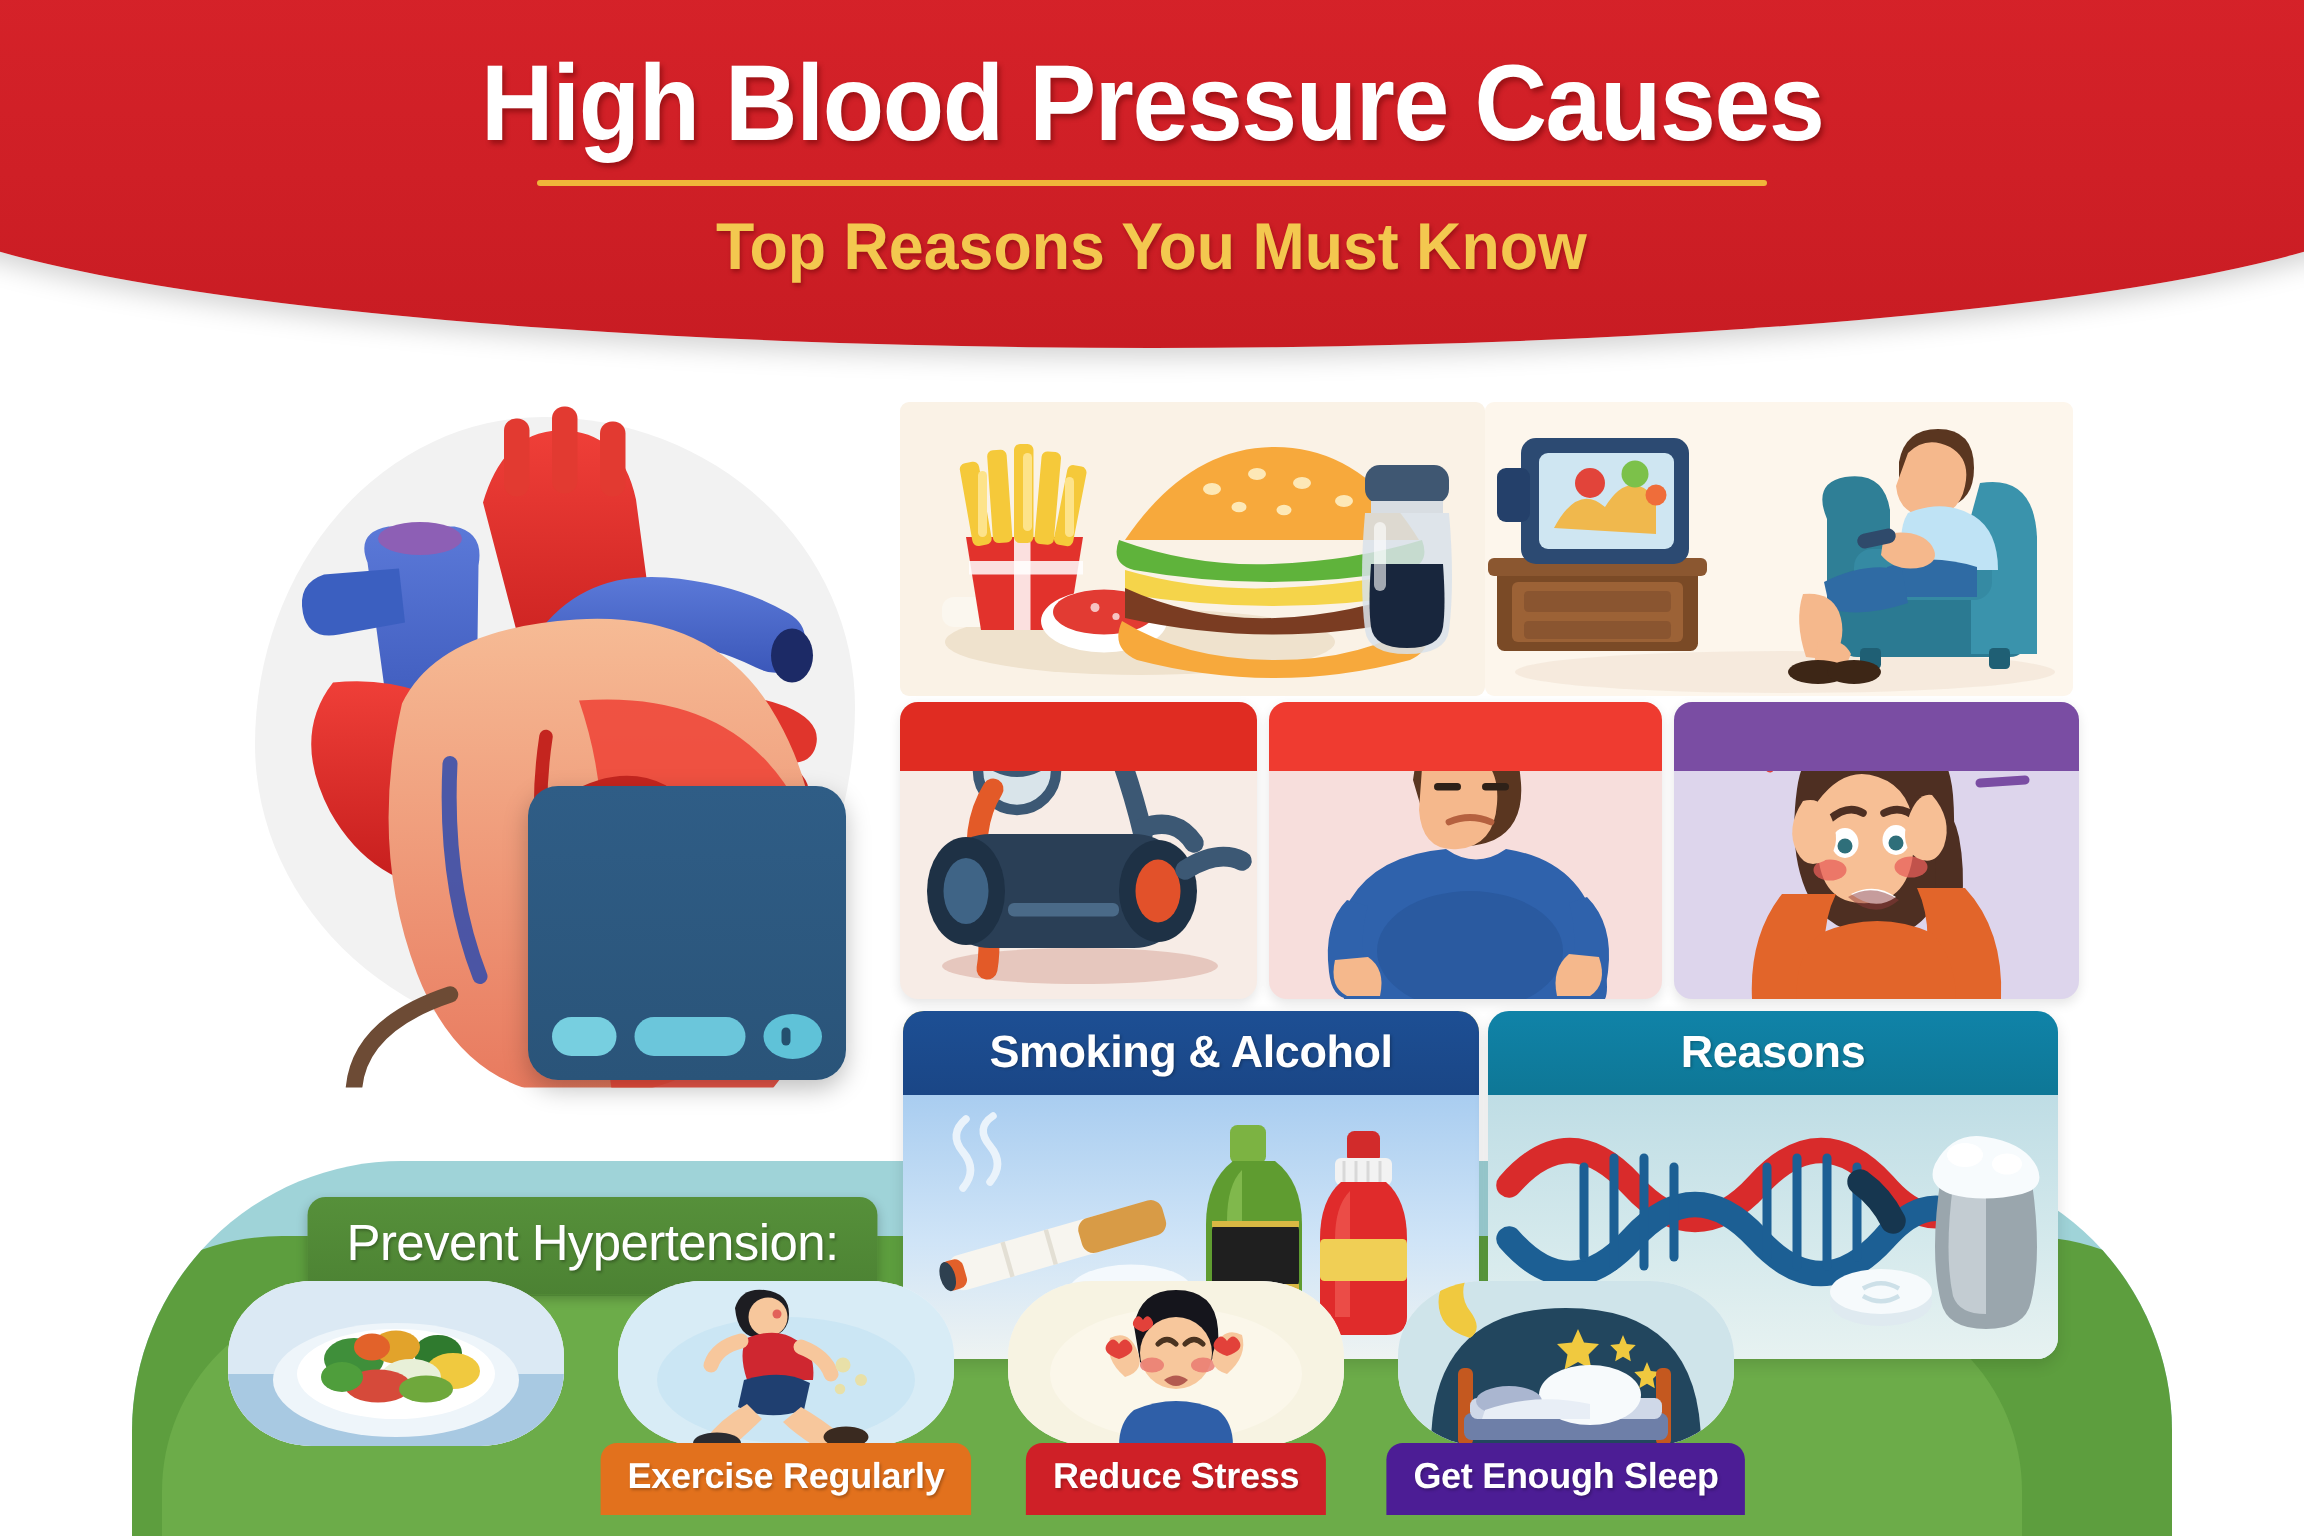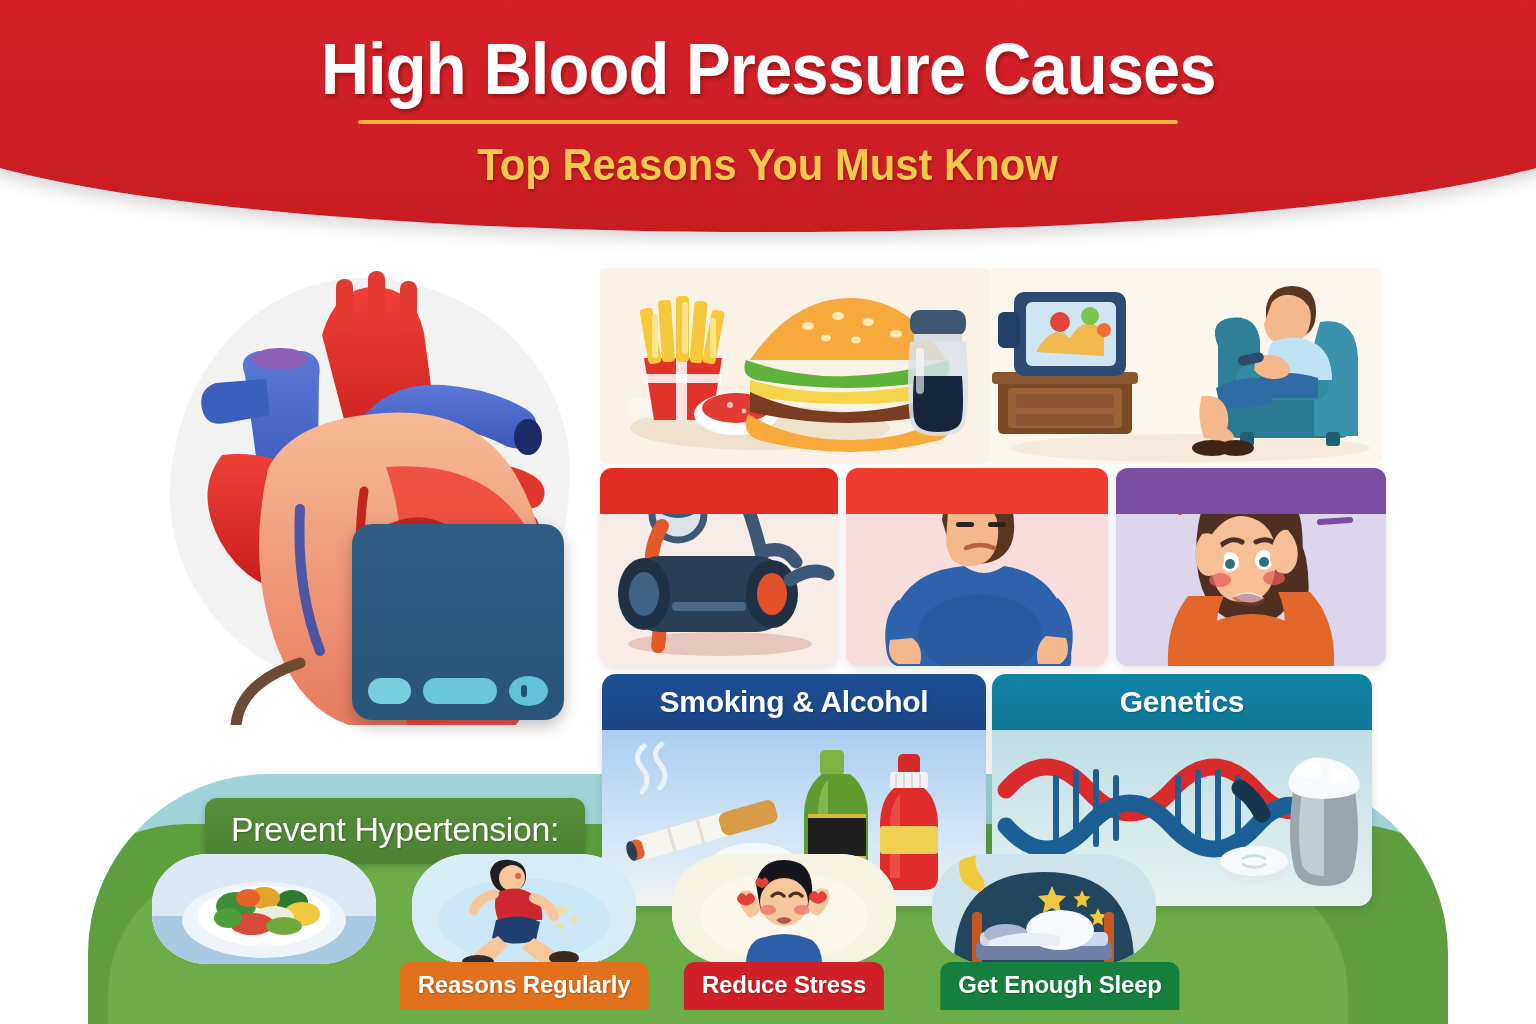--- a/index.html
+++ b/index.html
@@ -164,21 +164,21 @@
     position:absolute; left:50%; transform:translateX(-50%); top:108px;
     min-width:188px; padding:9px 18px 11px; border-radius:11px 11px 0 0;
     text-align:center; color:#fff; font-size:24px; font-weight:bold;
     font-family:"Liberation Sans Narrow","Liberation Sans",sans-serif;
     letter-spacing:-.2px; white-space:nowrap;
     text-shadow:1px 1px 2px rgba(0,0,0,.25);
   }
   .lb-green  { background:#4f8a35; }
   .lb-orange { background:#e2711d; }
   .lb-red    { background:#cf2027; }
-  .lb-orange2{ background:#15803d;margin-left:16px; }
+  .lb-orange2{ background:#4c1d95; }
 </style>
 </head>
 <body>
 
 <div id="stage">
 
   <div class="landscape">
     <div class="land-hill"></div>
     <div class="land-hill2"></div>
   </div>
@@ -455,21 +455,21 @@
           <path d="M292 58 q-14 12 -14 38 l0 52 q0 12 14 12 l30 0 q14 0 14 -12 l0 -52 q0 -26 -14 -38 z" fill="#e02b2b"></path>
           <path d="M298 64 q-10 10 -10 32 l0 52 l10 0 z" fill="#f2625a" opacity=".6"></path>
           <rect x="278" y="96" width="58" height="28" rx="3" fill="#f0cf55"></rect>
         </g>
       </svg>
     </div>
   </div>
 
   <div class="panel panel-gen">
     <div class="panel-head ph-teal">
-      <span class="panel-title">Genetics</span>
+      <span class="panel-title">Reasons</span>
     </div>
     <div class="panel-body">
       <div class="sky-gen"></div>
       <svg viewBox="0 0 380 176" width="380" height="176" style="position:absolute;inset:0">
         <g fill="none" stroke-linecap="round">
           <path d="M14 60 q40 -46 82 0 q42 46 84 0 q42 -46 84 0 q26 30 50 16" stroke="#d92b2b" stroke-width="17"></path>
           <path d="M14 96 q40 46 82 0 q42 -46 84 0 q42 46 84 0 q26 -30 50 -16" stroke="#1c5f94" stroke-width="17"></path>
           <g stroke="#1c5f94" stroke-width="6">
             <path d="M64 48 l0 60"></path>
               <path d="M84 42 l0 72"></path>
@@ -540,21 +540,21 @@
           <ellipse cx="152" cy="104" rx="15" ry="7" fill="#3a2a20"></ellipse>
           <path d="M82 40 q-16 4 -20 16" stroke="#f7c79c" stroke-width="10" fill="none" stroke-linecap="round"></path>
           <path d="M122 44 q16 6 20 18" stroke="#f7c79c" stroke-width="10" fill="none" stroke-linecap="round"></path>
           <g fill="#e8e0a8">
               <circle cx="150" cy="56" r="5"></circle>
               <circle cx="162" cy="66" r="4"></circle>
               <circle cx="148" cy="72" r="3.5"></circle>
             </g>
         </svg>
       </div>
-      <div class="tile-label lb-orange">Reasons Regularly</div>
+      <div class="tile-label lb-orange">Exercise Regularly</div>
     </div>
 
     <div class="tile">
       <div class="tile-icon">
         <svg viewBox="0 0 224 110" width="224" height="110">
           <rect width="224" height="110" fill="#f7f3e2"></rect>
           <ellipse cx="112" cy="62" rx="84" ry="44" fill="#fbf7ea"></ellipse>
           <path d="M84 30 q4 -24 28 -24 q26 0 28 26 q2 22 -14 28 q-22 8 -38 -6 z" fill="#15151c"></path>
           <circle cx="112" cy="48" r="24" fill="#f7c79c"></circle>
           <path d="M100 42 q6 -6 12 0" stroke="#4a3320" stroke-width="3.5" fill="none" stroke-linecap="round"></path>

